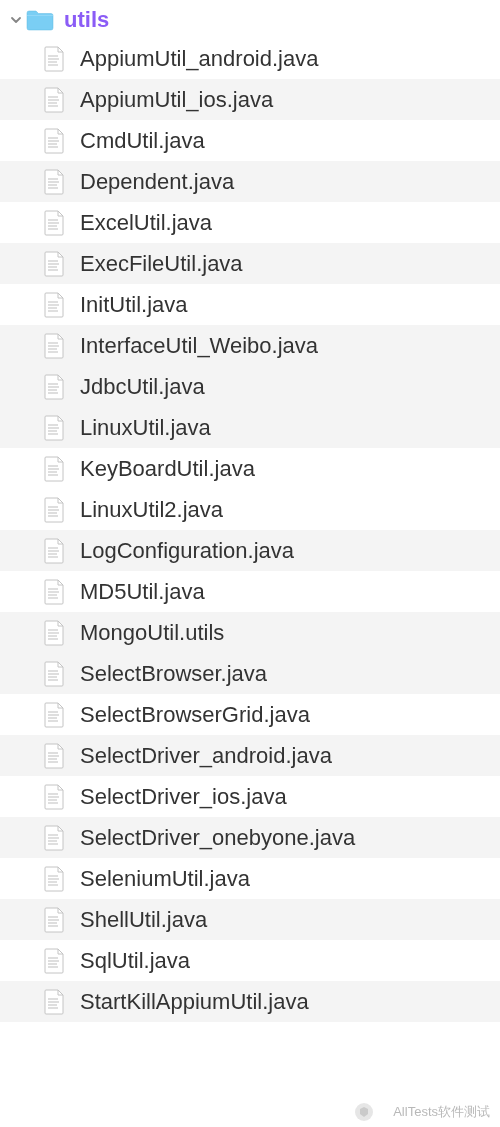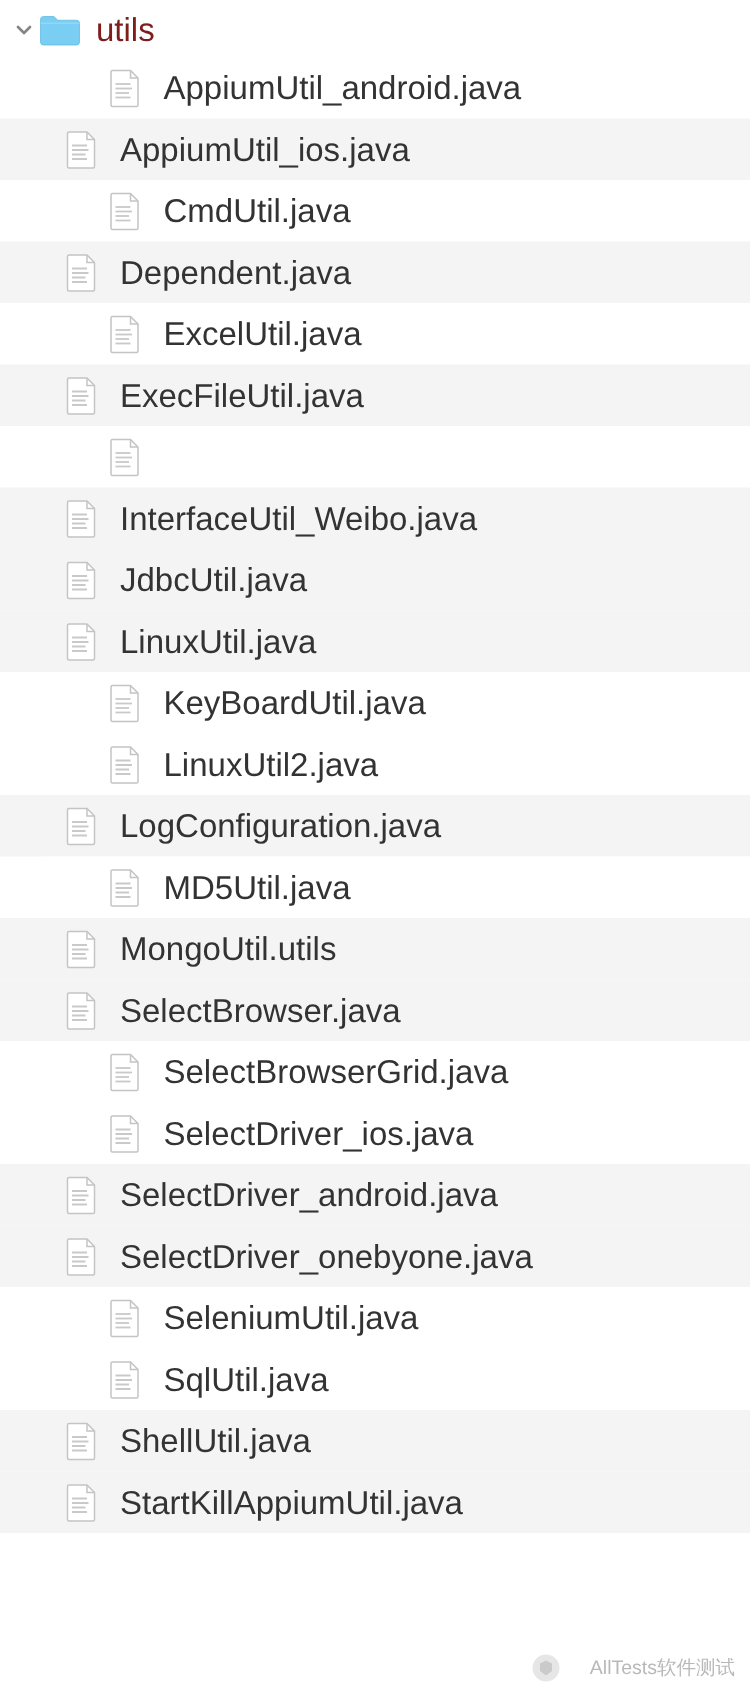--- a/index.html
+++ b/index.html
@@ -32,32 +32,32 @@
   .folder-icon {
     width: 28px;
     height: 24px;
     display: flex;
     align-items: center;
     justify-content: center;
     margin-right: 10px;
   }
   .folder-label {
     font-size: 22px;
-    color: #7f1d1d;
-    font-weight: 400;
+    color: #8b5cf6;
+    font-weight: 700;
   }
   .file-list { }
   .file-row {
     display: flex;
     align-items: center;
     height: 41px;
     padding-left: 42px;
     cursor: default;
   }
-  .file-row.even { background: #ffffff; margin-left: 29px; }
+  .file-row.even { background: #ffffff; }
   .file-row.odd  { background: #f4f4f4; }
   .file-icon {
     width: 24px;
     height: 28px;
     display: flex;
     align-items: center;
     justify-content: center;
     margin-right: 14px;
     flex-shrink: 0;
   }
@@ -194,20 +194,21 @@
         <span class="file-icon">
 <svg width="22" height="26" viewBox="0 0 22 26">
   <path d="M3 1 L15 1 L20 6 L20 24 Q20 25 19 25 L3 25 Q2 25 2 24 L2 2 Q2 1 3 1 Z" fill="#ffffff" stroke="#c4c4c4" stroke-width="1"></path>
   <path d="M15 1 L15 6 L20 6" fill="none" stroke="#c4c4c4" stroke-width="1"></path>
   <line x1="5" y1="10" x2="15" y2="10" stroke="#c9c9c9" stroke-width="1.2"></line>
   <line x1="5" y1="13" x2="16" y2="13" stroke="#c9c9c9" stroke-width="1.2"></line>
   <line x1="5" y1="16" x2="14" y2="16" stroke="#c9c9c9" stroke-width="1.2"></line>
   <line x1="5" y1="19" x2="15" y2="19" stroke="#c9c9c9" stroke-width="1.2"></line>
 </svg>
         </span>
+        <span class="file-label">InitUtil.java</span>
       </div>
       <div class="file-row odd">
         <span class="file-icon">
 <svg width="22" height="26" viewBox="0 0 22 26">
   <path d="M3 1 L15 1 L20 6 L20 24 Q20 25 19 25 L3 25 Q2 25 2 24 L2 2 Q2 1 3 1 Z" fill="#ffffff" stroke="#c4c4c4" stroke-width="1"></path>
   <path d="M15 1 L15 6 L20 6" fill="none" stroke="#c4c4c4" stroke-width="1"></path>
   <line x1="5" y1="10" x2="15" y2="10" stroke="#c9c9c9" stroke-width="1.2"></line>
   <line x1="5" y1="13" x2="16" y2="13" stroke="#c9c9c9" stroke-width="1.2"></line>
   <line x1="5" y1="16" x2="14" y2="16" stroke="#c9c9c9" stroke-width="1.2"></line>
   <line x1="5" y1="19" x2="15" y2="19" stroke="#c9c9c9" stroke-width="1.2"></line>
@@ -325,20 +326,33 @@
   <path d="M3 1 L15 1 L20 6 L20 24 Q20 25 19 25 L3 25 Q2 25 2 24 L2 2 Q2 1 3 1 Z" fill="#ffffff" stroke="#c4c4c4" stroke-width="1"></path>
   <path d="M15 1 L15 6 L20 6" fill="none" stroke="#c4c4c4" stroke-width="1"></path>
   <line x1="5" y1="10" x2="15" y2="10" stroke="#c9c9c9" stroke-width="1.2"></line>
   <line x1="5" y1="13" x2="16" y2="13" stroke="#c9c9c9" stroke-width="1.2"></line>
   <line x1="5" y1="16" x2="14" y2="16" stroke="#c9c9c9" stroke-width="1.2"></line>
   <line x1="5" y1="19" x2="15" y2="19" stroke="#c9c9c9" stroke-width="1.2"></line>
 </svg>
         </span>
         <span class="file-label">SelectBrowserGrid.java</span>
       </div>
+      <div class="file-row odd">
+        <span class="file-icon">
+<svg width="22" height="26" viewBox="0 0 22 26">
+  <path d="M3 1 L15 1 L20 6 L20 24 Q20 25 19 25 L3 25 Q2 25 2 24 L2 2 Q2 1 3 1 Z" fill="#ffffff" stroke="#c4c4c4" stroke-width="1"></path>
+  <path d="M15 1 L15 6 L20 6" fill="none" stroke="#c4c4c4" stroke-width="1"></path>
+  <line x1="5" y1="10" x2="15" y2="10" stroke="#c9c9c9" stroke-width="1.2"></line>
+  <line x1="5" y1="13" x2="16" y2="13" stroke="#c9c9c9" stroke-width="1.2"></line>
+  <line x1="5" y1="16" x2="14" y2="16" stroke="#c9c9c9" stroke-width="1.2"></line>
+  <line x1="5" y1="19" x2="15" y2="19" stroke="#c9c9c9" stroke-width="1.2"></line>
+</svg>
+        </span>
+        <span class="file-label">SelectDriver_android.java</span>
+      </div>
       <div class="file-row even">
         <span class="file-icon">
 <svg width="22" height="26" viewBox="0 0 22 26">
   <path d="M3 1 L15 1 L20 6 L20 24 Q20 25 19 25 L3 25 Q2 25 2 24 L2 2 Q2 1 3 1 Z" fill="#ffffff" stroke="#c4c4c4" stroke-width="1"></path>
   <path d="M15 1 L15 6 L20 6" fill="none" stroke="#c4c4c4" stroke-width="1"></path>
   <line x1="5" y1="10" x2="15" y2="10" stroke="#c9c9c9" stroke-width="1.2"></line>
   <line x1="5" y1="13" x2="16" y2="13" stroke="#c9c9c9" stroke-width="1.2"></line>
   <line x1="5" y1="16" x2="14" y2="16" stroke="#c9c9c9" stroke-width="1.2"></line>
   <line x1="5" y1="19" x2="15" y2="19" stroke="#c9c9c9" stroke-width="1.2"></line>
 </svg>
@@ -349,73 +363,60 @@
         <span class="file-icon">
 <svg width="22" height="26" viewBox="0 0 22 26">
   <path d="M3 1 L15 1 L20 6 L20 24 Q20 25 19 25 L3 25 Q2 25 2 24 L2 2 Q2 1 3 1 Z" fill="#ffffff" stroke="#c4c4c4" stroke-width="1"></path>
   <path d="M15 1 L15 6 L20 6" fill="none" stroke="#c4c4c4" stroke-width="1"></path>
   <line x1="5" y1="10" x2="15" y2="10" stroke="#c9c9c9" stroke-width="1.2"></line>
   <line x1="5" y1="13" x2="16" y2="13" stroke="#c9c9c9" stroke-width="1.2"></line>
   <line x1="5" y1="16" x2="14" y2="16" stroke="#c9c9c9" stroke-width="1.2"></line>
   <line x1="5" y1="19" x2="15" y2="19" stroke="#c9c9c9" stroke-width="1.2"></line>
 </svg>
         </span>
-        <span class="file-label">SelectDriver_android.java</span>
-      </div>
-      <div class="file-row odd">
-        <span class="file-icon">
-<svg width="22" height="26" viewBox="0 0 22 26">
-  <path d="M3 1 L15 1 L20 6 L20 24 Q20 25 19 25 L3 25 Q2 25 2 24 L2 2 Q2 1 3 1 Z" fill="#ffffff" stroke="#c4c4c4" stroke-width="1"></path>
-  <path d="M15 1 L15 6 L20 6" fill="none" stroke="#c4c4c4" stroke-width="1"></path>
-  <line x1="5" y1="10" x2="15" y2="10" stroke="#c9c9c9" stroke-width="1.2"></line>
-  <line x1="5" y1="13" x2="16" y2="13" stroke="#c9c9c9" stroke-width="1.2"></line>
-  <line x1="5" y1="16" x2="14" y2="16" stroke="#c9c9c9" stroke-width="1.2"></line>
-  <line x1="5" y1="19" x2="15" y2="19" stroke="#c9c9c9" stroke-width="1.2"></line>
-</svg>
-        </span>
         <span class="file-label">SelectDriver_onebyone.java</span>
       </div>
       <div class="file-row even">
         <span class="file-icon">
 <svg width="22" height="26" viewBox="0 0 22 26">
   <path d="M3 1 L15 1 L20 6 L20 24 Q20 25 19 25 L3 25 Q2 25 2 24 L2 2 Q2 1 3 1 Z" fill="#ffffff" stroke="#c4c4c4" stroke-width="1"></path>
   <path d="M15 1 L15 6 L20 6" fill="none" stroke="#c4c4c4" stroke-width="1"></path>
   <line x1="5" y1="10" x2="15" y2="10" stroke="#c9c9c9" stroke-width="1.2"></line>
   <line x1="5" y1="13" x2="16" y2="13" stroke="#c9c9c9" stroke-width="1.2"></line>
   <line x1="5" y1="16" x2="14" y2="16" stroke="#c9c9c9" stroke-width="1.2"></line>
   <line x1="5" y1="19" x2="15" y2="19" stroke="#c9c9c9" stroke-width="1.2"></line>
 </svg>
         </span>
         <span class="file-label">SeleniumUtil.java</span>
       </div>
+      <div class="file-row odd">
+        <span class="file-icon">
+<svg width="22" height="26" viewBox="0 0 22 26">
+  <path d="M3 1 L15 1 L20 6 L20 24 Q20 25 19 25 L3 25 Q2 25 2 24 L2 2 Q2 1 3 1 Z" fill="#ffffff" stroke="#c4c4c4" stroke-width="1"></path>
+  <path d="M15 1 L15 6 L20 6" fill="none" stroke="#c4c4c4" stroke-width="1"></path>
+  <line x1="5" y1="10" x2="15" y2="10" stroke="#c9c9c9" stroke-width="1.2"></line>
+  <line x1="5" y1="13" x2="16" y2="13" stroke="#c9c9c9" stroke-width="1.2"></line>
+  <line x1="5" y1="16" x2="14" y2="16" stroke="#c9c9c9" stroke-width="1.2"></line>
+  <line x1="5" y1="19" x2="15" y2="19" stroke="#c9c9c9" stroke-width="1.2"></line>
+</svg>
+        </span>
+        <span class="file-label">ShellUtil.java</span>
+      </div>
       <div class="file-row even">
         <span class="file-icon">
 <svg width="22" height="26" viewBox="0 0 22 26">
   <path d="M3 1 L15 1 L20 6 L20 24 Q20 25 19 25 L3 25 Q2 25 2 24 L2 2 Q2 1 3 1 Z" fill="#ffffff" stroke="#c4c4c4" stroke-width="1"></path>
   <path d="M15 1 L15 6 L20 6" fill="none" stroke="#c4c4c4" stroke-width="1"></path>
   <line x1="5" y1="10" x2="15" y2="10" stroke="#c9c9c9" stroke-width="1.2"></line>
   <line x1="5" y1="13" x2="16" y2="13" stroke="#c9c9c9" stroke-width="1.2"></line>
   <line x1="5" y1="16" x2="14" y2="16" stroke="#c9c9c9" stroke-width="1.2"></line>
   <line x1="5" y1="19" x2="15" y2="19" stroke="#c9c9c9" stroke-width="1.2"></line>
 </svg>
         </span>
         <span class="file-label">SqlUtil.java</span>
-      </div>
-      <div class="file-row odd">
-        <span class="file-icon">
-<svg width="22" height="26" viewBox="0 0 22 26">
-  <path d="M3 1 L15 1 L20 6 L20 24 Q20 25 19 25 L3 25 Q2 25 2 24 L2 2 Q2 1 3 1 Z" fill="#ffffff" stroke="#c4c4c4" stroke-width="1"></path>
-  <path d="M15 1 L15 6 L20 6" fill="none" stroke="#c4c4c4" stroke-width="1"></path>
-  <line x1="5" y1="10" x2="15" y2="10" stroke="#c9c9c9" stroke-width="1.2"></line>
-  <line x1="5" y1="13" x2="16" y2="13" stroke="#c9c9c9" stroke-width="1.2"></line>
-  <line x1="5" y1="16" x2="14" y2="16" stroke="#c9c9c9" stroke-width="1.2"></line>
-  <line x1="5" y1="19" x2="15" y2="19" stroke="#c9c9c9" stroke-width="1.2"></line>
-</svg>
-        </span>
-        <span class="file-label">ShellUtil.java</span>
       </div>
       <div class="file-row odd">
         <span class="file-icon">
 <svg width="22" height="26" viewBox="0 0 22 26">
   <path d="M3 1 L15 1 L20 6 L20 24 Q20 25 19 25 L3 25 Q2 25 2 24 L2 2 Q2 1 3 1 Z" fill="#ffffff" stroke="#c4c4c4" stroke-width="1"></path>
   <path d="M15 1 L15 6 L20 6" fill="none" stroke="#c4c4c4" stroke-width="1"></path>
   <line x1="5" y1="10" x2="15" y2="10" stroke="#c9c9c9" stroke-width="1.2"></line>
   <line x1="5" y1="13" x2="16" y2="13" stroke="#c9c9c9" stroke-width="1.2"></line>
   <line x1="5" y1="16" x2="14" y2="16" stroke="#c9c9c9" stroke-width="1.2"></line>
   <line x1="5" y1="19" x2="15" y2="19" stroke="#c9c9c9" stroke-width="1.2"></line>

